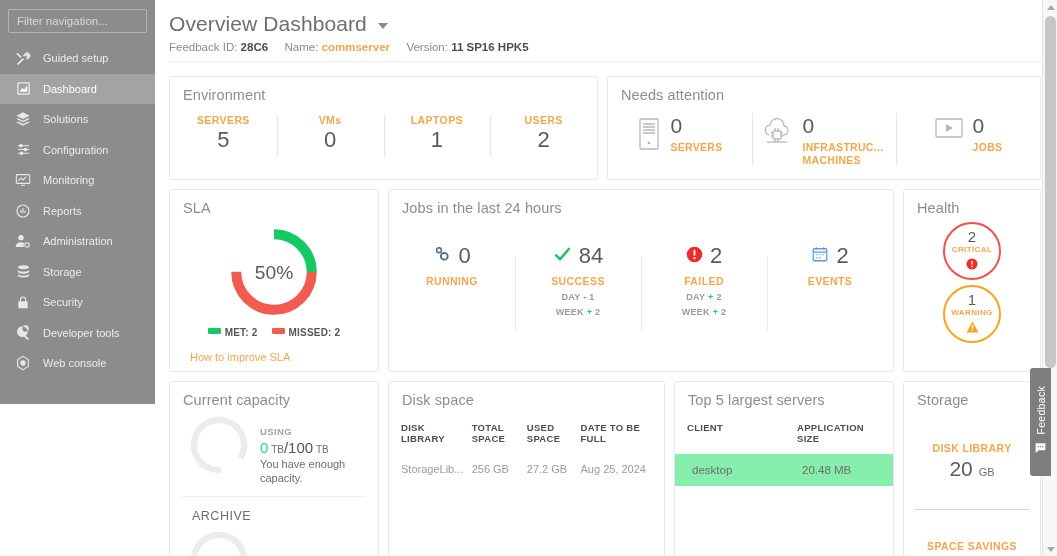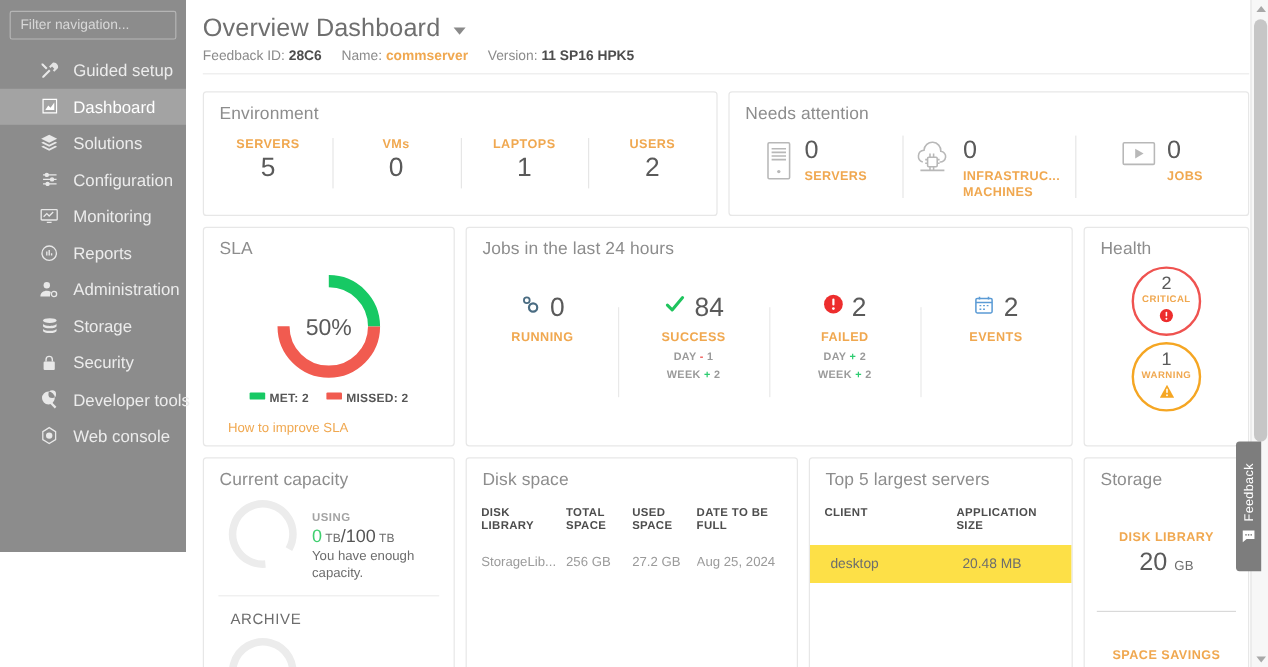--- a/index.html
+++ b/index.html
@@ -7,21 +7,21 @@
     width: 1057px; height: 556px;
     overflow: hidden;
     font-family: "Liberation Sans", sans-serif;
     background: #ffffff;
     color: #4a4a4a;
   }
   .app { display: flex; width: 1057px; height: 556px; position: relative; }
 
   
   .sidebar {
-    width: 155px; min-width: 155px; height: 460px;
+    width: 155px; min-width: 155px; height: 404px;
     background: #8c8c8c;
     padding-top: 9px;
     position: relative;
     z-index: 5;
   }
   .filter-wrap { padding: 0 8px 10px 8px; }
   .filter-input {
     width: 100%; height: 24px;
     background: transparent;
     border: 1px solid #b5b5b5;
@@ -30,23 +30,23 @@
     font-size: 11.5px;
     font-family: "Liberation Sans", sans-serif;
     padding: 0 8px;
     outline: none;
   }
   .filter-input::placeholder { color: #d8d8d8; opacity: 1; }
 
   .nav-item {
     display: flex; align-items: center;
     height: 30.5px;
-    padding-left: 31px;
+    padding-left: 13px;
     color: #ececec;
-    font-size: 14px;
+    font-size: 11px;
     cursor: pointer;
     user-select: none;
   }
   .nav-item.active { background: #a3a3a3; color: #ffffff; }
   .nav-ico {
     width: 20px; height: 18px;
     display: flex; align-items: center; justify-content: center;
     margin-right: 10px;
     flex: 0 0 20px;
   }
@@ -212,21 +212,21 @@
   }
   .tbl td {
     font-size: 11px; color: #9b9b9b;
     padding: 9px 6px 9px 0; vertical-align: top;
     white-space: nowrap; overflow: hidden; text-overflow: ellipsis;
   }
   .tbl.disk-tbl { padding: 0 12px; }
   .disk-tbl th:first-child, .disk-tbl td:first-child { padding-left: 0; }
   .tbl-pad { padding: 0 12px; }
   .top5-tbl td { color: #6d6d6d; font-size: 11.5px; }
-  .top5-tbl tr.hl td { background: #fde047; padding-left: 17px; }
+  .top5-tbl tr.hl td { background: #86efac; padding-left: 17px; }
   .top5-tbl th { padding-left: 12px; }
   .top5-tbl td { padding-left: 12px; padding-top: 10px; padding-bottom: 10px; }
 
   
   .stor-block { text-align: center; margin-top: 34px; }
   .stor-lbl { font-size: 10.5px; color: #f0a850; font-weight: bold; letter-spacing: .4px; }
   .stor-val { font-size: 21px; color: #5a5a5a; margin-top: 3px; }
   .stor-val .u { font-size: 11px; color: #6d6d6d; }
   .stor-div { border-top: 1px solid #d9d9d9; margin: 28px 10px 0 10px; }
   .stor-block2 { text-align: center; margin-top: 30px; }

